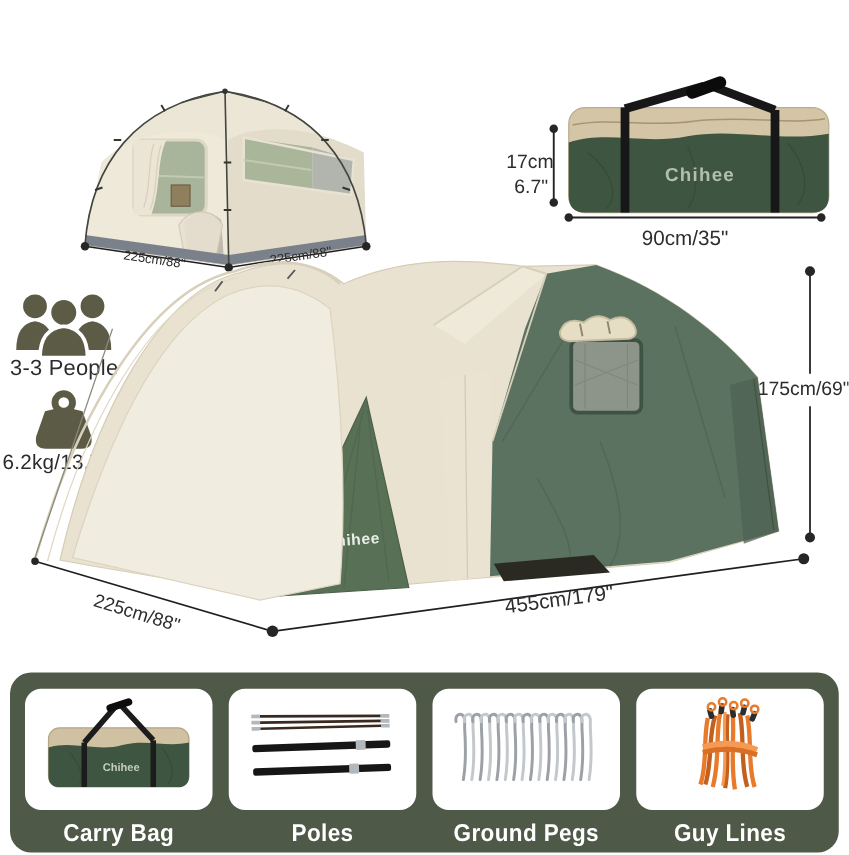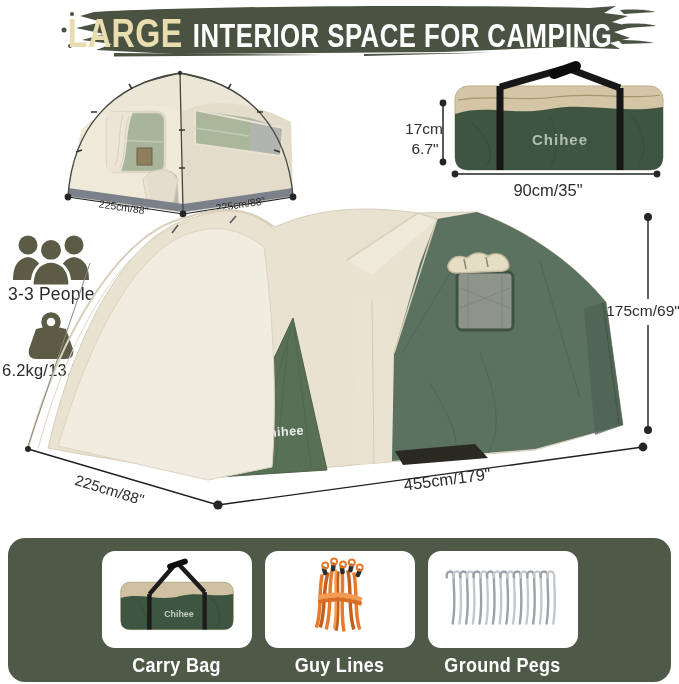--- a/index.html
+++ b/index.html
@@ -33,34 +33,20 @@
   .kit-card{width:150px;height:97px;background:#ffffff;border-radius:13px;
             display:flex;align-items:center;justify-content:center;}
   .kit-label{margin-top:8px;color:#ffffff;font-size:18px;font-weight:700;
              letter-spacing:.3px;transform:scaleY(1.08);white-space:nowrap;}
 </style>
 </head>
 <body>
 
 <div class="canvas">
 
-  <div class="abs header">
-    <svg width="632" height="58" viewBox="0 0 632 58">
-      <path fill="#4a5342" d="M 70 12 C 180 6 420 4 565 8 L 592 6 L 580 13 L 604 16 L 588 22 L 608 27 L 590 32 L 606 38 L 586 43 L 596 49 L 540 47 L 420 52 L 150 54 L 72 50 L 88 44 L 58 40 L 80 34 L 52 28 L 78 22 L 56 16 Z"></path>
-      <path fill="#4a5342" d="M 596 10 C 614 9 624 10 631 12 L 600 14 Z M 598 24 C 616 23 626 24 632 26 L 602 28 Z M 594 40 C 612 40 622 41 630 43 L 598 44 Z"></path>
-      <circle cx="48" cy="14" r="2" fill="#4a5342"></circle>
-        <circle cx="40" cy="30" r="2.5" fill="#4a5342"></circle>
-        <circle cx="46" cy="46" r="2" fill="#4a5342"></circle>
-      <path fill="#4a5342" d="M 90 53 L 300 55 L 90 56.5 Z M 340 54 L 470 52.5 L 340 56 Z"></path>
-    </svg>
-    <div class="header-text">
-      <span class="header-hl">LARGE</span>
-      <span class="header-rest">INTERIOR SPACE FOR CAMPING</span>
-    </div>
-  </div>
 
   <svg class="abs" style="left:45px;top:60px;" width="270" height="165" viewBox="0 0 270 165">
 
     <path d="M 23 136 C 28 70 64 24 135 13 C 206 24 242 70 248 136 L 138 152 Z" fill="#ece6d7" stroke="#cfc8b6" stroke-width="1"></path>
 
     <path d="M 138 152 L 248 136 L 246 62 C 200 38 160 40 137 52 Z" fill="#e3dccb"></path>
 
     <path d="M 150 50 L 205 58 L 205 92 L 150 84 Z" fill="#aab69a"></path>
     <path d="M 205 58 L 238 68 L 236 96 L 205 92 Z" fill="#b2b4ae"></path>
     <path d="M 150 50 L 238 68 L 236 96 L 150 84 Z" fill="none" stroke="#e8e2d2" stroke-width="2"></path>
@@ -210,53 +196,38 @@
             <path d="M 42 38 L 68 8 M 72 8 L 98 36" stroke-width="4.5"></path>
             <path d="M 42 38 L 42 74 M 98 36 L 98 74" stroke-width="4.5"></path>
             <path d="M 63 10 L 78 5" stroke-width="6" stroke-linecap="round" stroke="#0d0d0d"></path>
           </g>
           <text x="72" y="61" font-size="9" font-weight="700" text-anchor="middle" fill="#c3cec0">Chihee</text>
         </svg>
       </div>
       <span class="kit-label">Carry Bag</span>
     </div>
 
-
-    <div class="kit-item">
-      <div class="kit-card">
-        <svg width="138" height="88" viewBox="0 0 140 88">
-          <g fill="none" stroke-width="3.5">
-            <path d="M 58 16 C 52 34 56 52 50 72" stroke="#c4601e"></path>
-            <path d="M 78 14 C 82 34 78 54 84 74" stroke="#c4601e"></path>
-            <path d="M 68 15 C 66 35 70 55 66 75" stroke="#c4601e"></path>
-            <path d="M 62 14 C 58 34 62 52 56 74" stroke="#e87a2c"></path>
-            <path d="M 72 12 C 74 32 70 52 74 76" stroke="#e87a2c"></path>
-            <path d="M 84 16 C 88 36 84 56 90 74" stroke="#e87a2c"></path>
-            <path d="M 52 18 C 48 36 52 54 46 72" stroke="#e87a2c"></path>
-            <path d="M 66 13 C 64 33 68 53 64 73" stroke="#f49a52" stroke-width="2.5"></path>
-          </g>
-          <path d="M 48 42 Q 70 35 92 44" stroke="#f49a52" stroke-width="5" fill="none"></path>
-          <path d="M 48 46 Q 70 40 92 48" stroke="#d96f26" stroke-width="4" fill="none"></path>
-          <g fill="#2d2d2d">
-            <rect x="52" y="10" width="4.5" height="9" rx="2" transform="rotate(-15 54 14)"></rect>
-            <rect x="61" y="6" width="4.5" height="9" rx="2" transform="rotate(8 63 10)"></rect>
-            <rect x="70" y="9" width="4.5" height="9" rx="2" transform="rotate(-8 72 13)"></rect>
-            <rect x="79" y="7" width="4.5" height="9" rx="2" transform="rotate(14 81 11)"></rect>
-            <rect x="87" y="12" width="4.5" height="9" rx="2" transform="rotate(22 89 16)"></rect>
-          </g>
-          <g stroke="#e87a2c" stroke-width="2" fill="none">
-            <circle cx="55" cy="9" r="3"></circle>
-              <circle cx="64" cy="5" r="3"></circle>
-              <circle cx="73" cy="8" r="3"></circle>
-              <circle cx="82" cy="6" r="3"></circle>
-              <circle cx="90" cy="11" r="3"></circle>
-          </g>
-        </svg>
-      </div>
-      <span class="kit-label">Guy Lines</span>
+    <div class="kit-item">
+      <div class="kit-card">
+        <svg width="138" height="88" viewBox="0 0 140 88">
+          <g transform="rotate(-2 70 40)">
+            <g stroke="#3a291e" stroke-width="2.2">
+              <path d="M 20 15 L 118 18 M 20 20 L 118 22 M 20 25 L 118 26"></path>
+            </g>
+            <g stroke="#b3b8bc" stroke-width="3">
+              <path d="M 13 14.8 L 20 15 M 13 19.8 L 20 20 M 13 24.8 L 20 25 M 118 18 L 125 18.2 M 118 22 L 125 22.2 M 118 26 L 125 26.2"></path>
+            </g>
+            <rect x="13" y="38" width="112" height="6" rx="2" fill="#161616"></rect>
+            <rect x="97" y="37" width="8" height="8" rx="1" fill="#b3b8bc"></rect>
+            <rect x="13" y="57" width="112" height="6" rx="2" fill="#161616"></rect>
+            <rect x="91" y="56" width="8" height="8" rx="1" fill="#b3b8bc"></rect>
+          </g>
+        </svg>
+      </div>
+      <span class="kit-label">Poles</span>
     </div>
 
     <div class="kit-item">
       <div class="kit-card">
         <svg width="138" height="88" viewBox="0 0 140 88">
           <defs>
             <path id="peg" d="M -7 5 C -8 -2 -1 -3 0 3 L 0 10 C 1 26 1 40 -1 52" fill="none" stroke-linecap="round"></path>
           </defs>
           <g stroke-width="2.4">
             <use href="#peg" transform="translate(20,16)" stroke="#9ba1a7"></use>
@@ -274,14 +245,48 @@
             <use href="#peg" transform="translate(101.6,16)" stroke="#9ba1a7"></use>
             <use href="#peg" transform="translate(108.4,16)" stroke="#c3c8cc"></use>
             <use href="#peg" transform="translate(115.2,16)" stroke="#9ba1a7"></use>
             <use href="#peg" transform="translate(122,16)" stroke="#c3c8cc"></use>
           </g>
         </svg>
       </div>
       <span class="kit-label">Ground Pegs</span>
     </div>
 
+    <div class="kit-item">
+      <div class="kit-card">
+        <svg width="138" height="88" viewBox="0 0 140 88">
+          <g fill="none" stroke-width="3.5">
+            <path d="M 58 16 C 52 34 56 52 50 72" stroke="#c4601e"></path>
+            <path d="M 78 14 C 82 34 78 54 84 74" stroke="#c4601e"></path>
+            <path d="M 68 15 C 66 35 70 55 66 75" stroke="#c4601e"></path>
+            <path d="M 62 14 C 58 34 62 52 56 74" stroke="#e87a2c"></path>
+            <path d="M 72 12 C 74 32 70 52 74 76" stroke="#e87a2c"></path>
+            <path d="M 84 16 C 88 36 84 56 90 74" stroke="#e87a2c"></path>
+            <path d="M 52 18 C 48 36 52 54 46 72" stroke="#e87a2c"></path>
+            <path d="M 66 13 C 64 33 68 53 64 73" stroke="#f49a52" stroke-width="2.5"></path>
+          </g>
+          <path d="M 48 42 Q 70 35 92 44" stroke="#f49a52" stroke-width="5" fill="none"></path>
+          <path d="M 48 46 Q 70 40 92 48" stroke="#d96f26" stroke-width="4" fill="none"></path>
+          <g fill="#2d2d2d">
+            <rect x="52" y="10" width="4.5" height="9" rx="2" transform="rotate(-15 54 14)"></rect>
+            <rect x="61" y="6" width="4.5" height="9" rx="2" transform="rotate(8 63 10)"></rect>
+            <rect x="70" y="9" width="4.5" height="9" rx="2" transform="rotate(-8 72 13)"></rect>
+            <rect x="79" y="7" width="4.5" height="9" rx="2" transform="rotate(14 81 11)"></rect>
+            <rect x="87" y="12" width="4.5" height="9" rx="2" transform="rotate(22 89 16)"></rect>
+          </g>
+          <g stroke="#e87a2c" stroke-width="2" fill="none">
+            <circle cx="55" cy="9" r="3"></circle>
+              <circle cx="64" cy="5" r="3"></circle>
+              <circle cx="73" cy="8" r="3"></circle>
+              <circle cx="82" cy="6" r="3"></circle>
+              <circle cx="90" cy="11" r="3"></circle>
+          </g>
+        </svg>
+      </div>
+      <span class="kit-label">Guy Lines</span>
+    </div>
+
   </div>
 </div>
 
 </body></html>

